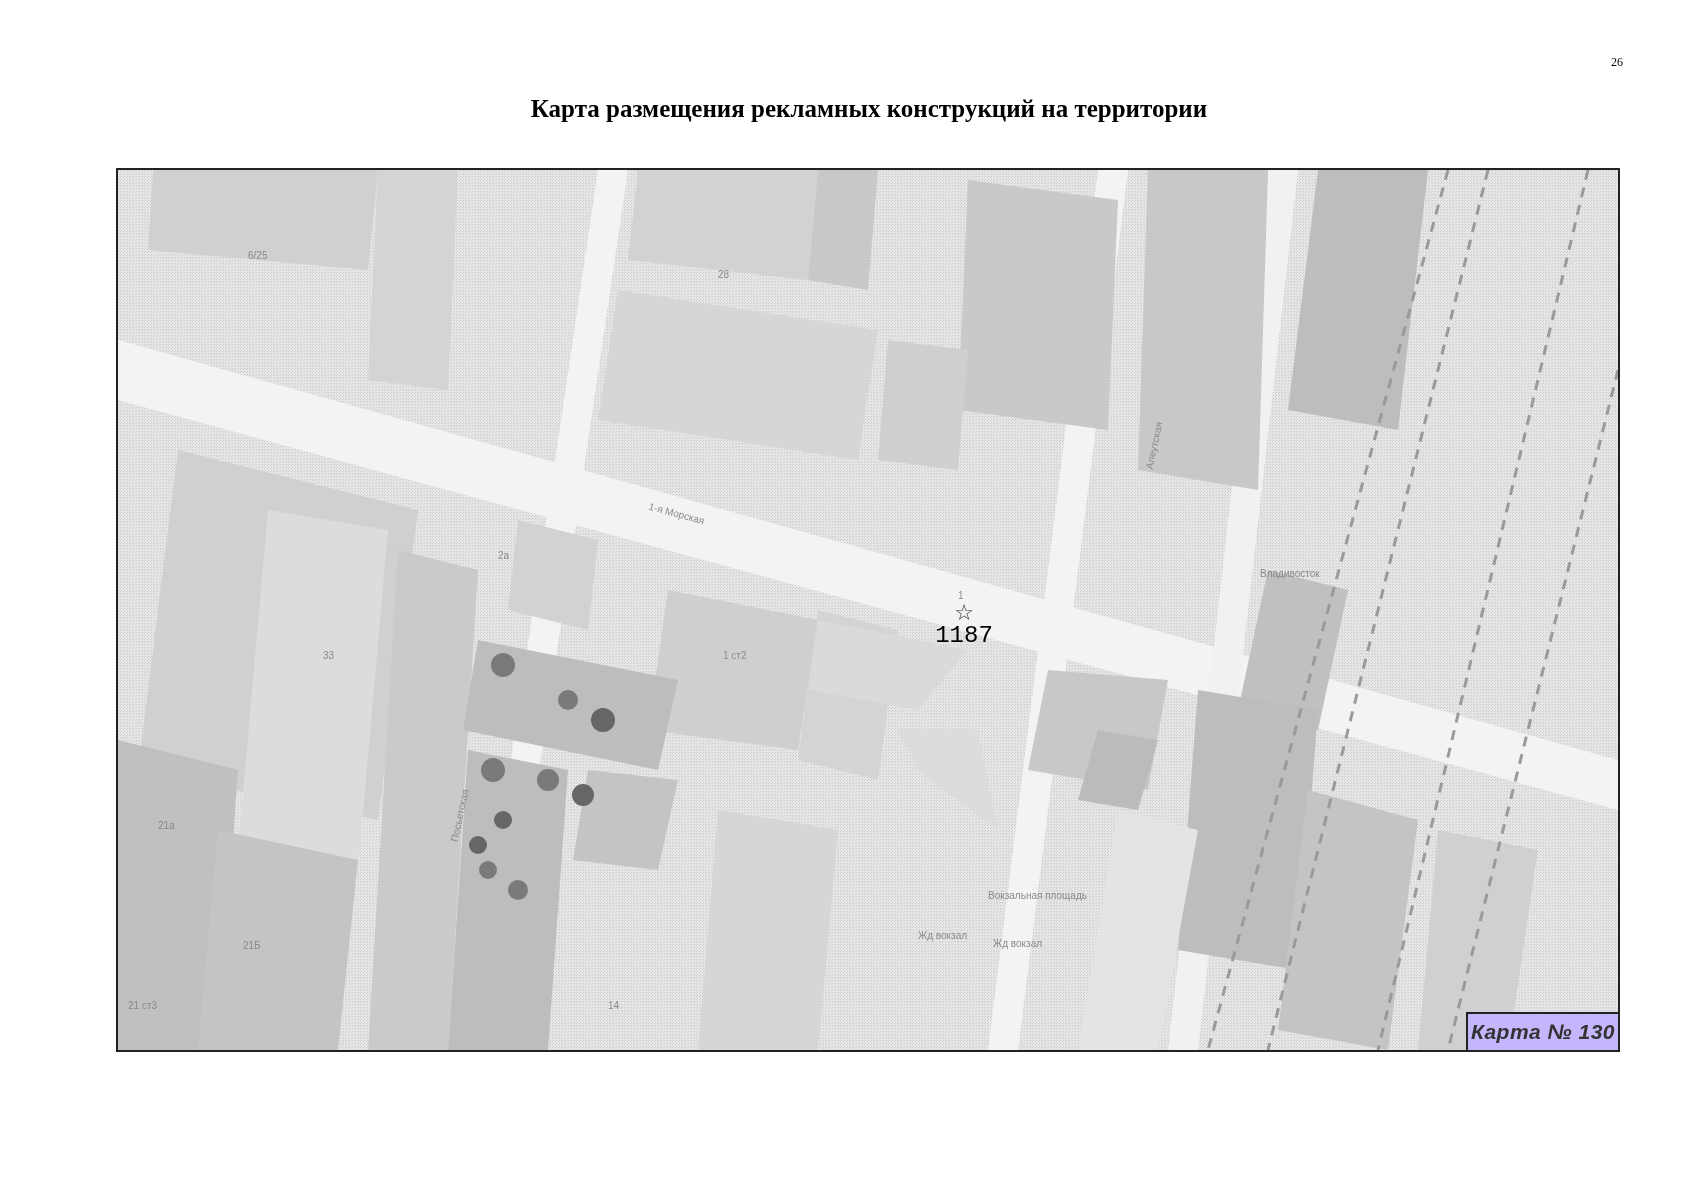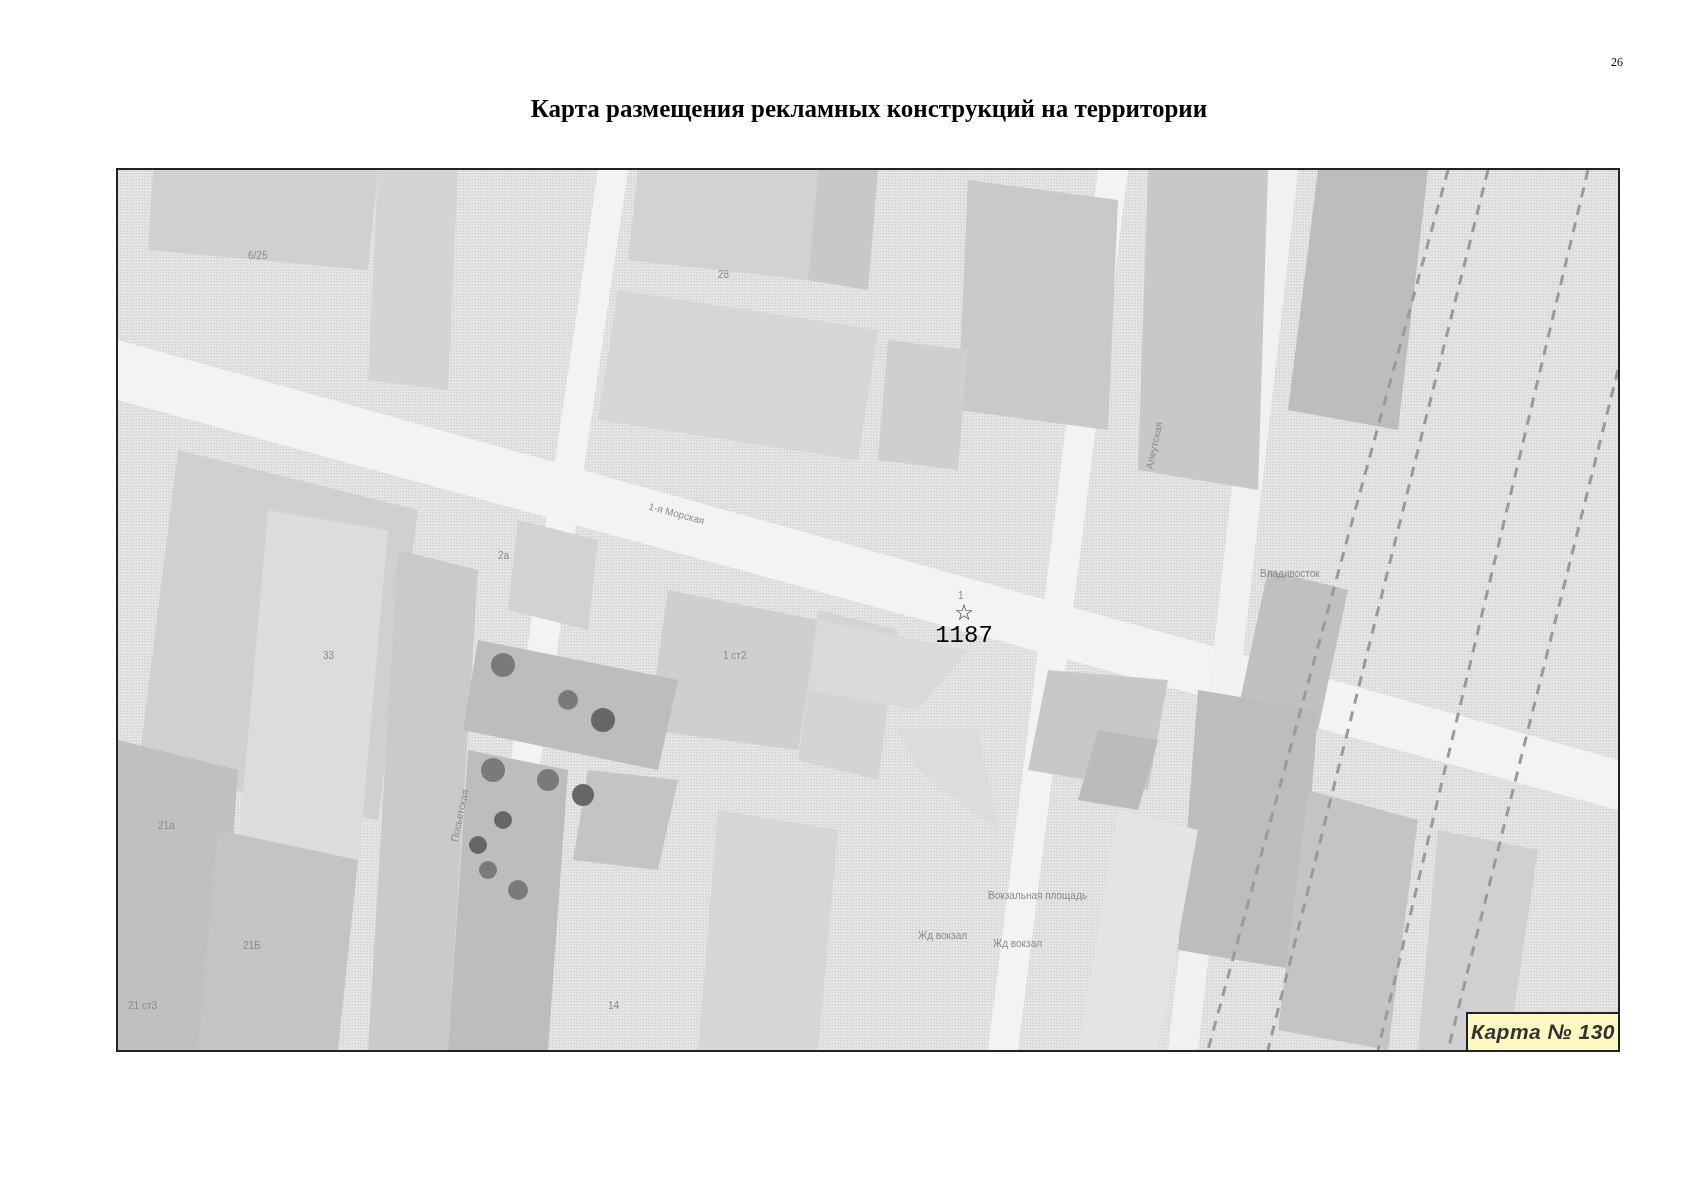--- a/index.html
+++ b/index.html
@@ -7,21 +7,21 @@
   .page-number { position:absolute; top:55px; right:75px; font-size:12px; font-family:"Liberation Serif", serif; }
   .title { position:absolute; top:92px; left:0; width:1698px; text-align:center; font-weight:bold; font-size:25px; line-height:34px; font-family:"Liberation Serif", serif; }
   .title .l1 { display:block; padding-left:40px; }
   .title .l2 { display:block; padding-left:50px; }
   .map-frame { position:absolute; left:116px; top:168px; width:1500px; height:880px; border:2px solid #222; background:#e9e9e9; overflow:hidden; }
   .map-frame svg { position:absolute; left:0; top:0; width:100%; height:100%; }
   .marker { position:absolute; left:934px; top:602px; width:60px; text-align:center; }
   .marker .star { font-size:22px; line-height:22px; color:#333; font-family:"DejaVu Sans", sans-serif; display:block; }
   .marker .num { font-size:24px; font-family:Liberation Mono, monospace; display:block; margin-top:-2px; }
   .map-label { position:absolute; font-family:"Liberation Sans", sans-serif; color:#8a8a8a; font-size:10px; white-space:nowrap; }
-  .map-id-box { position:absolute; right:0; bottom:0; width:150px; height:36px; background:#fef9c3; border:2px solid #222; border-right:none; border-bottom:none; display:flex; align-items:center; justify-content:center; font-family:"Liberation Sans", sans-serif; font-style:italic; font-weight:bold; font-size:21px; color:#333; letter-spacing:0.5px;margin-left:44px; }
+  .map-id-box { position:absolute; right:0; bottom:0; width:150px; height:36px; background:#c4b5fd; border:2px solid #222; border-right:none; border-bottom:none; display:flex; align-items:center; justify-content:center; font-family:"Liberation Sans", sans-serif; font-style:italic; font-weight:bold; font-size:21px; color:#333; letter-spacing:0.5px;margin-left:44px; }
 </style>
 </head>
 <body>
 
 <div class="page-number">26</div>
 
 <div class="title">
   <span class="l1">Карта размещения рекламных конструкций на территории</span>
 </div>
 

